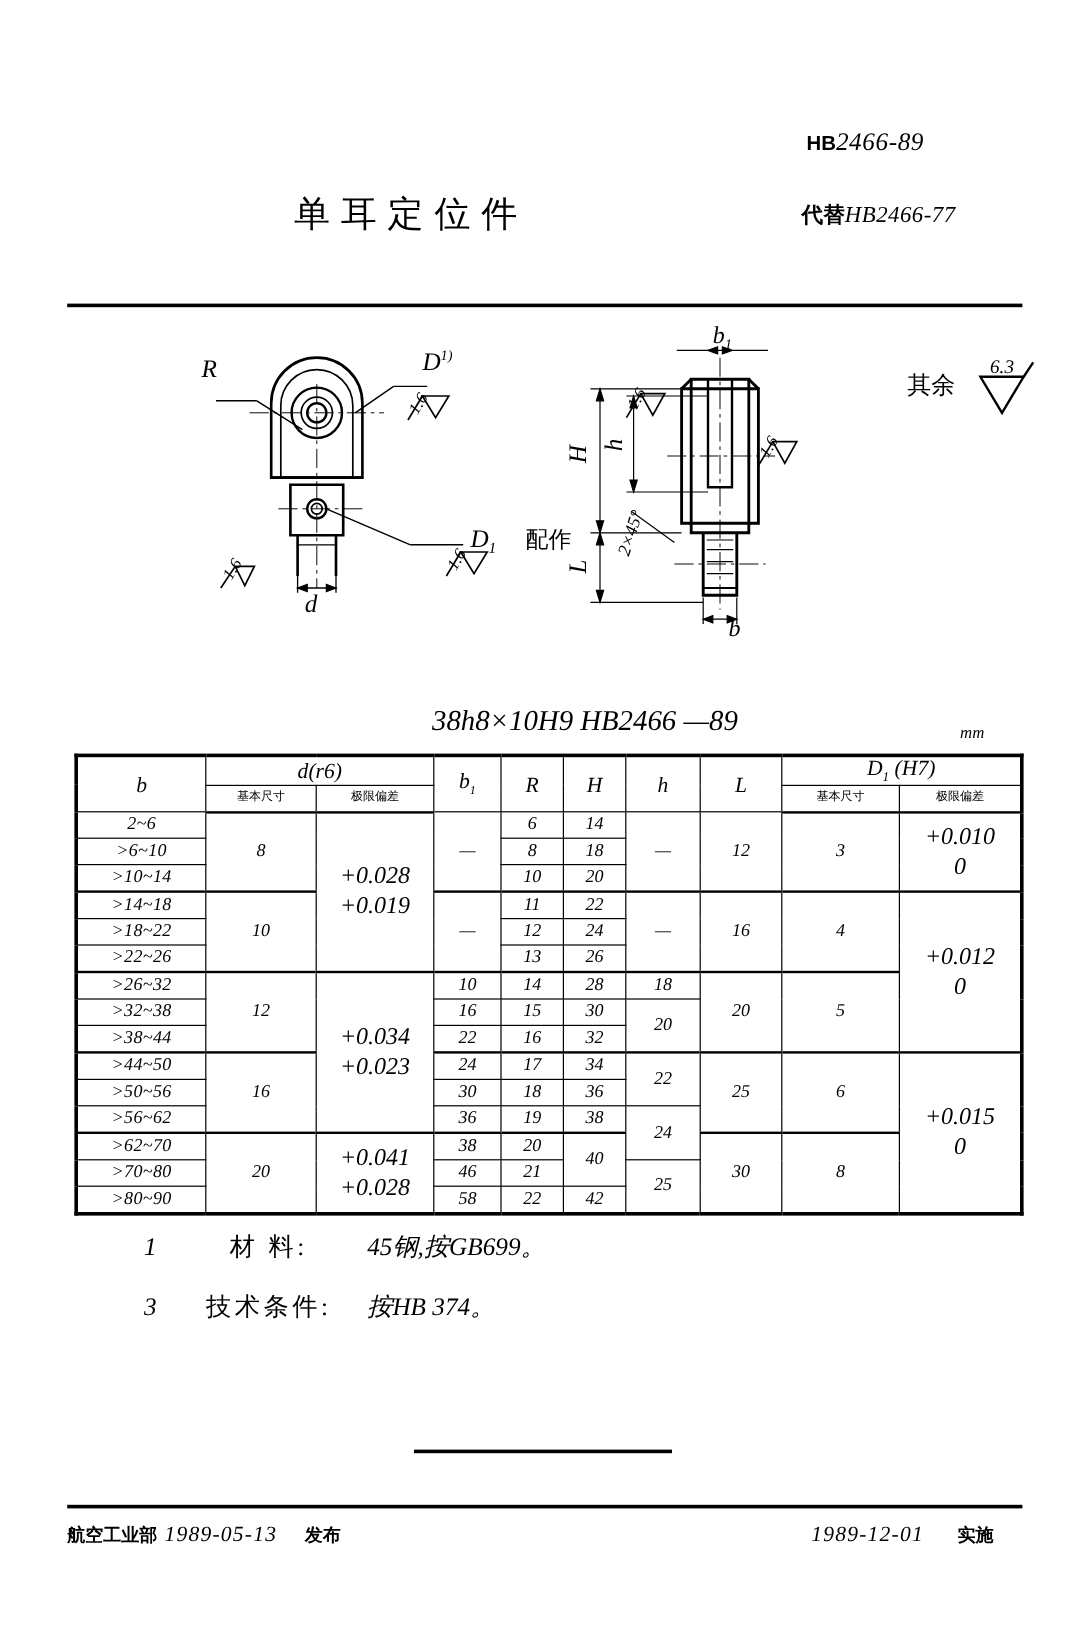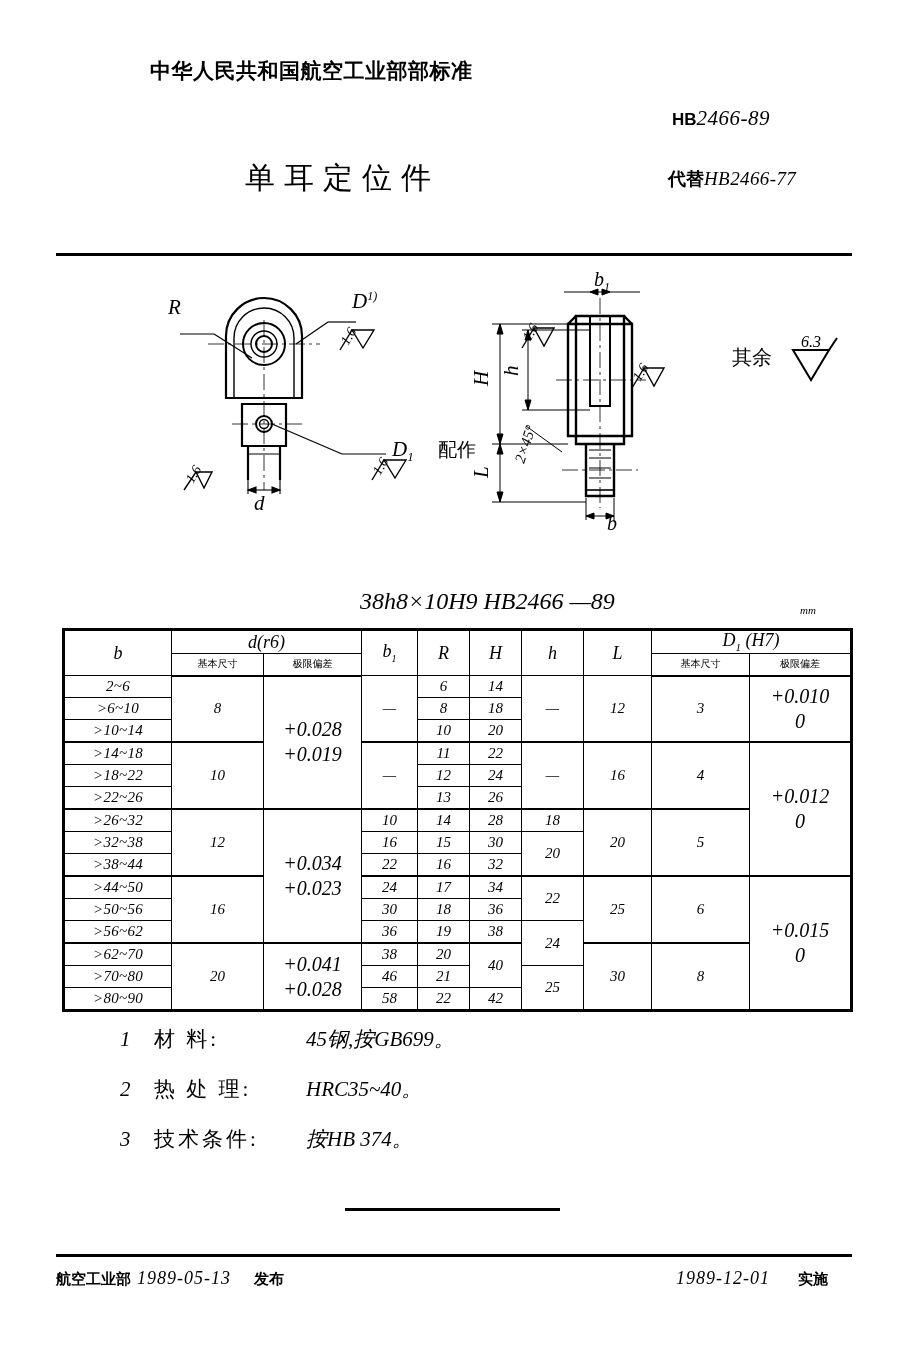--- a/index.html
+++ b/index.html
@@ -42,30 +42,30 @@
 
   .rule-top{position:absolute;left:56px;top:253px;width:796px;height:3px;background:#000;}
   .rule-bot{position:absolute;left:56px;top:1254px;width:796px;height:3px;background:#000;}
   .rule-mid{position:absolute;left:345px;top:1208px;width:215px;height:3px;background:#000;}
 
   
   .draw-area{position:absolute;left:56px;top:258px;width:796px;height:280px;}
   .draw-area svg{position:absolute;left:0;top:0;}
 
   .rough-all{
-    position:absolute;left:732px;top:300px;
-    font-size:20px;white-space:nowrap;margin-top:36px;
+    position:absolute;left:756px;top:300px;
+    font-size:20px;white-space:nowrap;
   }
 
   
   .mark1{position:absolute;left:225px;top:548px;font-size:19px;white-space:nowrap;}
   .mark1 .lbl{letter-spacing:2px;}
   .mark1 .val{font-style:italic;font-size:20px;margin-left:14px;}
   .mark2{position:absolute;left:360px;top:588px;font-size:24px;font-style:italic;white-space:nowrap;}
-  .unit-mm{position:absolute;left:800px;top:604px;font-size:11px;font-style:italic;}
+  .unit-mm{position:absolute;left:800px;top:604px;font-size:14px;font-style:italic;}
 
   
   .tbl-wrap{position:absolute;left:62px;top:628px;width:788px;}
   table.spec{
     border-collapse:collapse;
     width:788px;
     table-layout:fixed;
     font-size:15px;
   }
   table.spec td,table.spec th{
@@ -93,41 +93,40 @@
   .outer-top{border-top:3px solid #000 !important;}
   .outer-bot{border-bottom:3px solid #000 !important;}
   .outer-l{border-left:3px solid #000 !important;}
   .outer-r{border-right:3px solid #000 !important;}
   .thickline{border-bottom:2px solid #000 !important;}
 
   
   .notes{position:absolute;left:120px;top:1025px;font-size:21px;}
   .note-row{margin-bottom:22px;white-space:nowrap;}
   .note-num{display:inline-block;width:34px;font-style:italic;}
-  .note-lbl{display:inline-block;width:140px;letter-spacing:3px;}
+  .note-lbl{display:inline-block;width:140px;letter-spacing:3px;text-align:center;}
   .note-val{font-style:italic;margin-left:12px;}
   .footnote{position:absolute;left:112px;top:1163px;font-size:16px;white-space:nowrap;}
   .footnote .sup{font-size:11px;vertical-align:super;}
   .footnote .fval{font-size:19px;margin-left:30px;}
 
   
   .ft-left{position:absolute;left:56px;top:1268px;font-size:16px;white-space:nowrap;}
   .ft-left .org{font-family:"Liberation Sans", sans-serif;font-weight:bold;font-size:15px;}
   .ft-left .dt{font-style:italic;font-size:18px;margin-left:6px;letter-spacing:1px;}
   .ft-left .act{font-family:Liberation Serif, serif;font-weight:bold;font-size:15px;margin-left:23px;}
   .ft-right{position:absolute;left:676px;top:1268px;font-size:16px;white-space:nowrap;}
   .ft-right .dt{font-style:italic;font-size:18px;letter-spacing:1px;}
   .ft-right .act{font-family:"Liberation Sans", sans-serif;font-weight:bold;font-size:15px;margin-left:28px;}
 </style>
 </head>
 <body>
 
 <div class="page">
 
-  <div class="hdr-title">中华人民共和国航空工业部部标准</div>
 
   <div class="hdr-code">
     <b>HB</b><i>2466-89</i>
   </div>
 
   <div class="doc-name">单耳定位件</div>
 
   <div class="hdr-replace">
     <b>代替</b><i>HB2466-77</i>
   </div>
@@ -431,21 +430,20 @@
             <td class=" outer-bot">58</td>
             <td class=" outer-bot">22</td>
             <td class=" outer-bot">42</td>
           </tr>
         </tbody>
     </table>
   </div>
 
   <div class="notes" id="notes-block">
       <div class="note-row"><span class="note-num">1</span><span class="note-lbl">材    料:</span><span class="note-val">45钢,按GB699。</span></div>
-      <div class="note-row"><span class="note-num">2</span><span class="note-lbl">热 处 理:</span><span class="note-val">HRC35~40。</span></div>
       <div class="note-row"><span class="note-num">3</span><span class="note-lbl">技术条件:</span><span class="note-val">按HB 374。</span></div>
     </div>
 
 
   <div class="rule-mid"></div>
   <div class="rule-bot"></div>
 
   <div class="ft-left">
     <span class="org">航空工业部</span><span class="dt">1989-05-13</span><span class="act">发布</span>
   </div>

